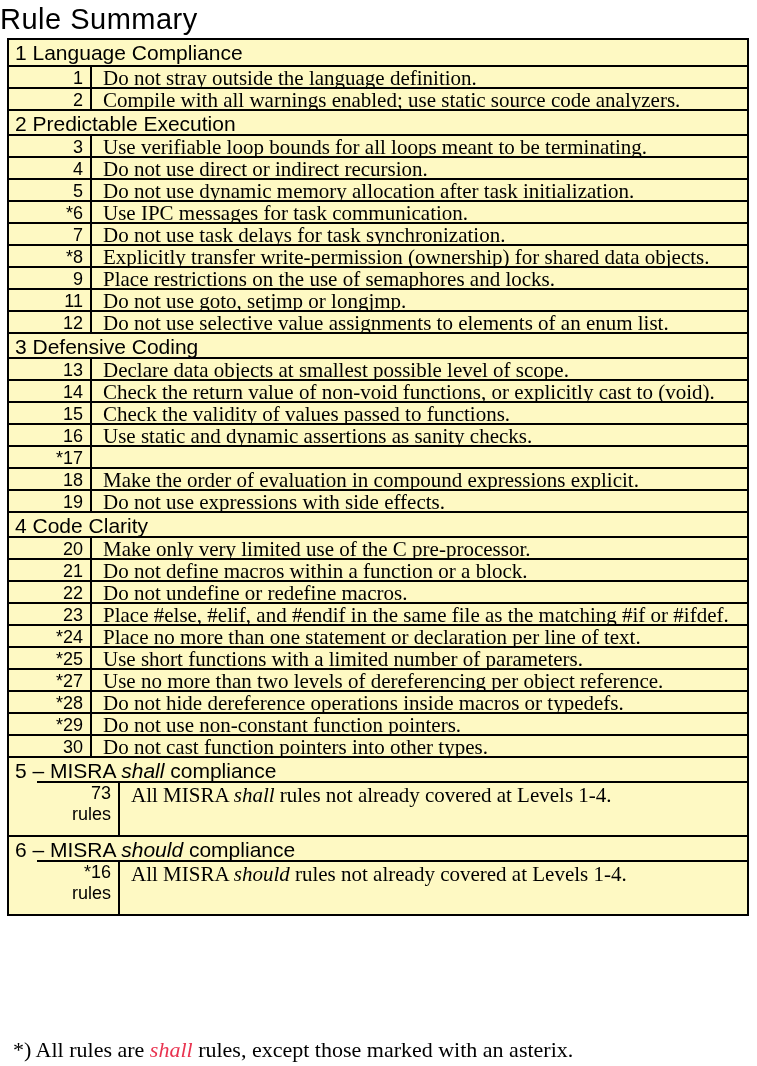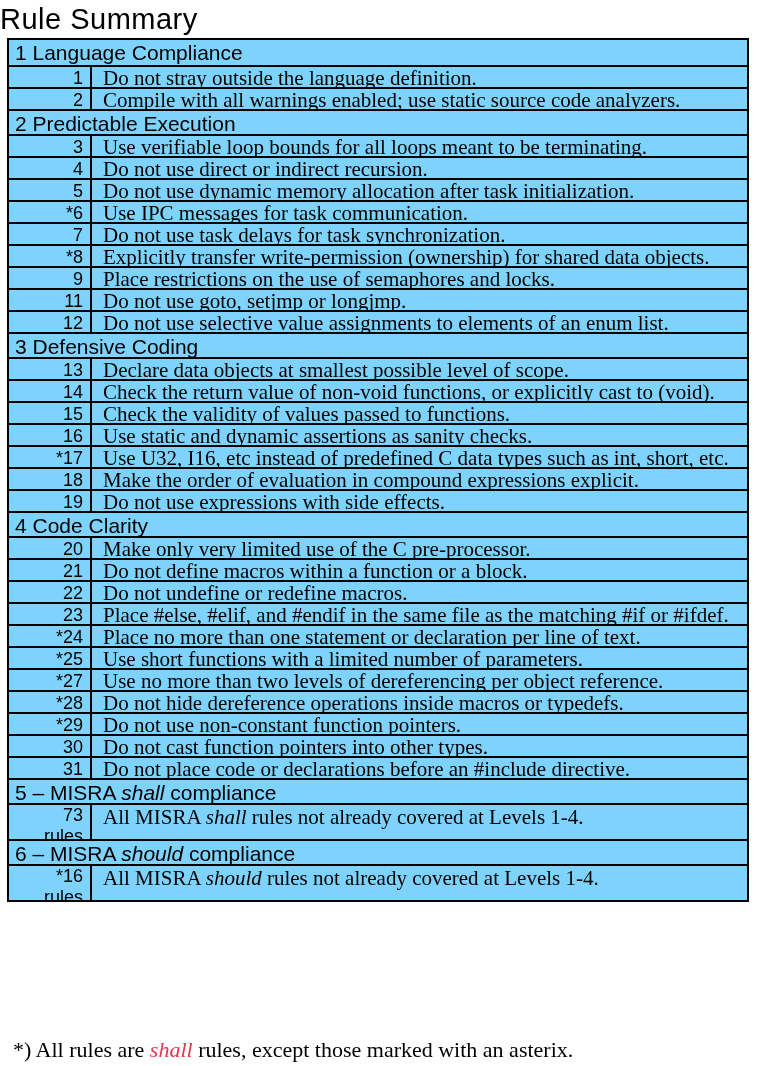--- a/index.html
+++ b/index.html
@@ -8,29 +8,29 @@
     width: 757px; height: 1066px; position: relative;
     font-family: "Liberation Sans", sans-serif; color: #000;
     overflow: hidden;
   }
   .title {
     position: absolute; top: 3px; left: 0; width: 100%;
     text-align: left; font-size: 29px; letter-spacing: 0.5px;
   }
   .rule-table {
     position: absolute; top: 38px; left: 7px; width: 742px;
-    border: 2px solid #000; background: #7dd3fc;
+    border: 2px solid #000; background: #fef9c3;
   }
   .row + .row { border-top: 2px solid #000; }
   .sec-row {
     height: 25px; line-height: 25px; font-size: 21px;
     padding-left: 6px; overflow: hidden; white-space: nowrap;
   }
   .rule-row { display: flex; align-items: stretch; height: 22px; }
-  .rule-row.tall { height: 36px; }
+  .rule-row.tall { height: 54px; margin-left: 28px; }
   .num-cell {
     flex: 0 0 83px; width: 83px;
     border-right: 2px solid #000;
     text-align: right; padding-right: 7px;
     font-size: 18px; line-height: 22px;
     overflow: hidden;
   }
   .rule-row.tall .num-cell { line-height: 21px; padding-top: 0; }
   .num-cell span { display: block; }
   .text-cell {
@@ -145,21 +145,20 @@
       <div class="row rule-row">
         <div class="num-cell">
           <span>16</span>
         </div>
         <div class="text-cell"><span>Use static and dynamic assertions as sanity checks.</span><span class="it-serif"></span><span></span></div>
       </div>
       <div class="row rule-row">
         <div class="num-cell">
           <span>*17</span>
         </div>
-        <div class="text-cell"><span>Use U32, I16, etc instead of predefined C data types such as int, short, etc.</span><span class="it-serif"></span><span></span></div>
       </div>
       <div class="row rule-row">
         <div class="num-cell">
           <span>18</span>
         </div>
         <div class="text-cell"><span>Make the order of evaluation in compound expressions explicit.</span><span class="it-serif"></span><span></span></div>
       </div>
       <div class="row rule-row">
         <div class="num-cell">
           <span>19</span>
@@ -219,26 +218,20 @@
         <div class="num-cell">
           <span>*29</span>
         </div>
         <div class="text-cell"><span>Do not use non-constant function pointers.</span><span class="it-serif"></span><span></span></div>
       </div>
       <div class="row rule-row">
         <div class="num-cell">
           <span>30</span>
         </div>
         <div class="text-cell"><span>Do not cast function pointers into other types.</span><span class="it-serif"></span><span></span></div>
-      </div>
-      <div class="row rule-row">
-        <div class="num-cell">
-          <span>31</span>
-        </div>
-        <div class="text-cell"><span>Do not place code or declarations before an #include directive.</span><span class="it-serif"></span><span></span></div>
       </div>
       <div class="row sec-row"><span>5 – MISRA </span><span class="it-sans">shall</span><span> compliance</span></div>
       <div class="row rule-row tall">
         <div class="num-cell">
           <span>73</span>
           <span>rules</span>
         </div>
         <div class="text-cell"><span>All MISRA </span><span class="it-serif">shall</span><span> rules not already covered at Levels 1-4.</span></div>
       </div>
       <div class="row sec-row"><span>6 – MISRA </span><span class="it-sans">should</span><span> compliance</span></div>

